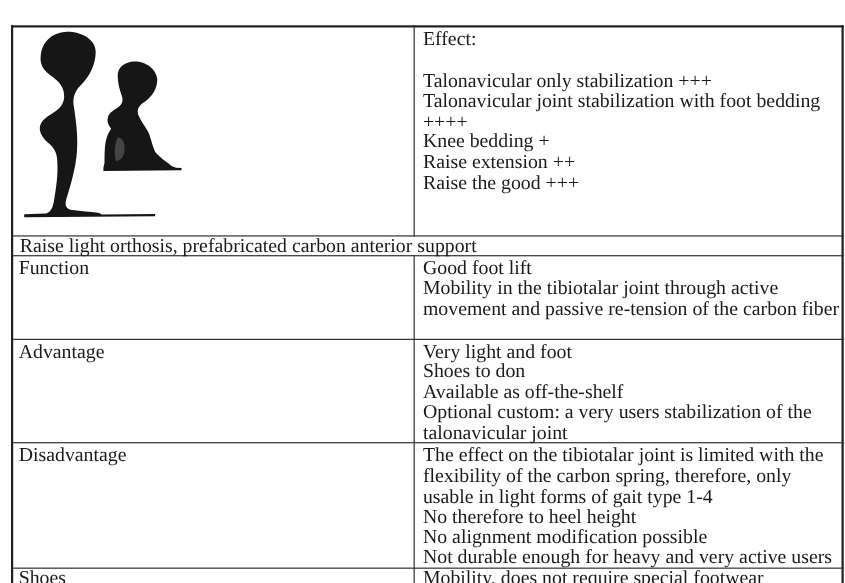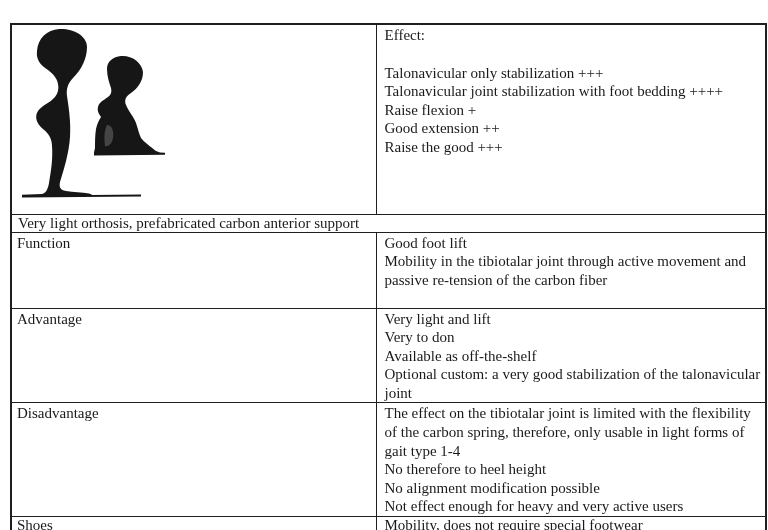--- a/index.html
+++ b/index.html
@@ -17,21 +17,21 @@
     left: 10px; top: 23px;
     width: 755px;
     border-collapse: collapse;
     table-layout: fixed;
     border: 2px solid #1f1f1f;
   }
   .doc-table td {
     border: 1px solid #1f1f1f;
     vertical-align: top;
     box-sizing: border-box;
-    font-size: 15px;
+    font-size: 18px;
     line-height: 18.6px;
   }
   col.c-left  { width: 365px; }
   col.c-right { width: 390px; }
 
   tr.row-image        { height: 190px; }
   tr.row-caption      { height: 17px;  }
   tr.row-function     { height: 76px; font-family: Liberation Serif, serif;  }
   tr.row-advantage    { height: 94px; margin-left: 25px;  }
   tr.row-disadvantage { height: 109px; }
@@ -103,55 +103,55 @@
           M95,100 C100,100 102,106 101,113
           C100,119 96,122 93,121
           C92,113 92,106 95,100 Z"></path>
       </svg>
     </td>
     <td class="content-cell">
       <div>Effect:</div>
       <div class="blank-line"></div>
       <div>Talonavicular only stabilization +++</div>
       <div>Talonavicular joint stabilization with foot bedding ++++</div>
-      <div>Raise flexion +</div>
-      <div>Good extension ++</div>
+      <div>Knee bedding +</div>
+      <div>Raise extension ++</div>
       <div>Raise the good +++</div>
     </td>
   </tr>
 
   <tr class="row-caption">
-    <td class="caption-cell" colspan="2">Very light orthosis, prefabricated carbon anterior support</td>
+    <td class="caption-cell" colspan="2">Raise light orthosis, prefabricated carbon anterior support</td>
   </tr>
 
   <tr class="row-function">
     <td class="label-cell">Function</td>
     <td class="content-cell">
       <div>Good foot lift</div>
       <div>Mobility in the tibiotalar joint through active movement and passive re-tension of the carbon fiber</div>
     </td>
   </tr>
 
   <tr class="row-advantage">
     <td class="label-cell">Advantage</td>
     <td class="content-cell">
-      <div>Very light and lift</div>
-      <div><span>Very to </span><span class="underline">don</span></div>
+      <div>Very light and foot</div>
+      <div><span>Shoes to </span><span class="underline">don</span></div>
       <div>Available as off-the-shelf</div>
-      <div>Optional custom: a very good stabilization of the talonavicular joint</div>
+      <div>Optional custom: a very users stabilization of the talonavicular joint</div>
     </td>
   </tr>
 
   <tr class="row-disadvantage">
     <td class="label-cell">Disadvantage</td>
     <td class="content-cell">
       <div>The effect on the tibiotalar joint is limited with the flexibility of the carbon spring, therefore, only usable in light forms of gait type 1-4</div>
       <div>No therefore to heel height</div>
       <div>No alignment modification possible</div>
-      <div>Not effect enough for heavy and very active users</div>
+      <div>Not durable enough for heavy and very active users</div>
     </td>
   </tr>
 
   <tr class="row-shoes">
     <td class="label-cell tight">Shoes</td>
     <td class="content-cell tight">
       <div>Mobility, does not require special footwear</div>
     </td>
   </tr>
 </tbody>

